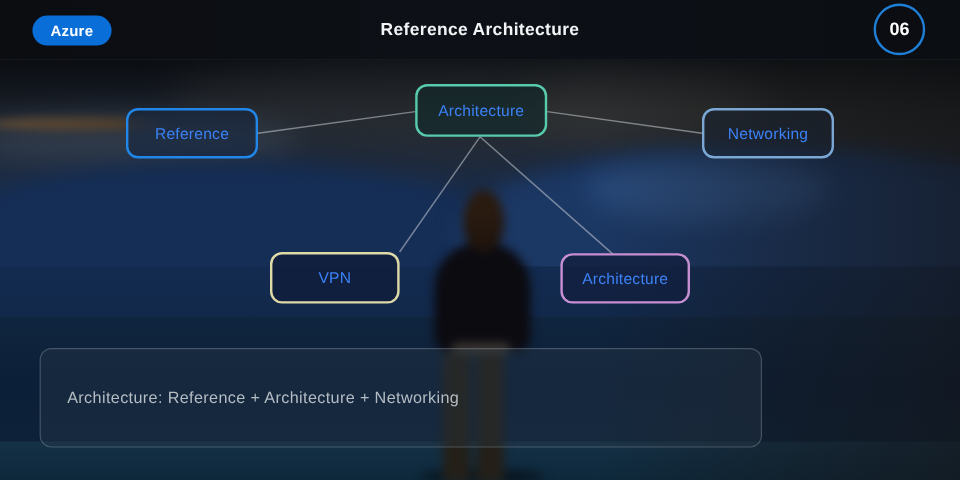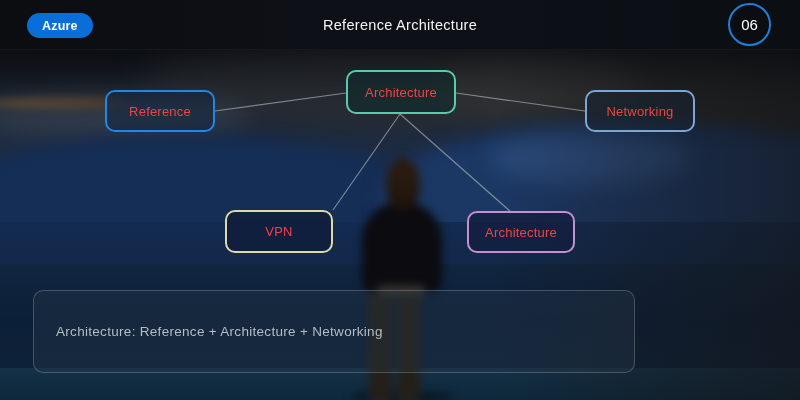--- a/index.html
+++ b/index.html
@@ -9,25 +9,25 @@
 
   
   .header { position:absolute; top:0; left:0; width:800px; height:50px;
             background:linear-gradient(90deg,#0b0d11 0%,#0d1016 45%,#0b0e13 100%);
             border-bottom:1px solid rgba(255,255,255,0.04); z-index:40; }
   .brand-pill { position:absolute; left:27px; top:13px; height:25px; padding:0 15px;
                 border-radius:13px; background:#0a6ed8; color:#fff; font-size:12.5px;
                 font-weight:700; display:flex; align-items:center; justify-content:center;
                 letter-spacing:.2px; border:none; cursor:pointer; }
   .page-title { position:absolute; left:50%; top:50%; transform:translate(-50%,-50%);
-                color:#f2f4f6; font-size:14.5px; font-weight:400; letter-spacing:.3px;
+                color:#f2f4f6; font-size:14.5px; font-weight:700; letter-spacing:.3px;
                 white-space:nowrap; }
   .slide-badge { position:absolute; right:29px; top:3px; width:43px; height:43px;
                  border-radius:50%; border:2px solid #1f7fd6; background:#0b0d12;
-                 color:#fff; font-weight:400; font-size:15px; display:flex;
+                 color:#fff; font-weight:700; font-size:15px; display:flex;
                  align-items:center; justify-content:center;text-align:right; }
 
   
   .photo { position:absolute; top:50px; left:0; width:800px; height:350px; overflow:hidden;
            background:linear-gradient(180deg,#11151b 0%,#1a202a 8%,#222b38 16%,
              #1d2c44 28%,#15294a 45%,#102542 60%,#0e213c 75%,#0c1d35 100%); }
   .photo div { position:absolute; }
   .cloud-a { left:140px; top:-8px; width:520px; height:78px; background:#33363a;
              border-radius:50%; filter:blur(16px); opacity:.75; }
   .cloud-b { left:560px; top:-4px; width:300px; height:100px; background:#2e2e2c;
@@ -66,21 +66,21 @@
   .shade-right { inset:0;
       background:linear-gradient(90deg,transparent 62%,rgba(22,22,24,.35) 80%,rgba(20,20,22,.62) 100%); }
   .shade-top { inset:0;
       background:linear-gradient(180deg,rgba(6,8,11,.55) 0%,rgba(6,8,11,.2) 12%,transparent 30%); }
 
   
   .stage { position:absolute; inset:0; z-index:20; }
   .edges { position:absolute; inset:0; width:800px; height:400px; pointer-events:none; }
   .edges line { stroke-width:1.2; opacity:.55; }
   .node { position:absolute; border:2px solid; border-radius:10px; display:flex;
-          align-items:center; justify-content:center; color:#ef4444; font-size:13px;
+          align-items:center; justify-content:center; color:#3b82f6; font-size:13px;
           letter-spacing:.2px; cursor:pointer; }
   .node-reference { left:105px; top:90px; width:110px; height:42px;
           background:rgba(18,36,64,.5); }
   .node-architecture-top { left:346px; top:70px; width:110px; height:44px;
           background:rgba(14,42,44,.55); }
   .node-networking { left:585px; top:90px; width:110px; height:42px;
           background:rgba(24,34,50,.5); }
   .node-vpn { left:225px; top:210px; width:108px; height:43px;
           background:rgba(17,29,59,.8); }
   .node-architecture-bottom { left:467px; top:211px; width:108px; height:42px;

